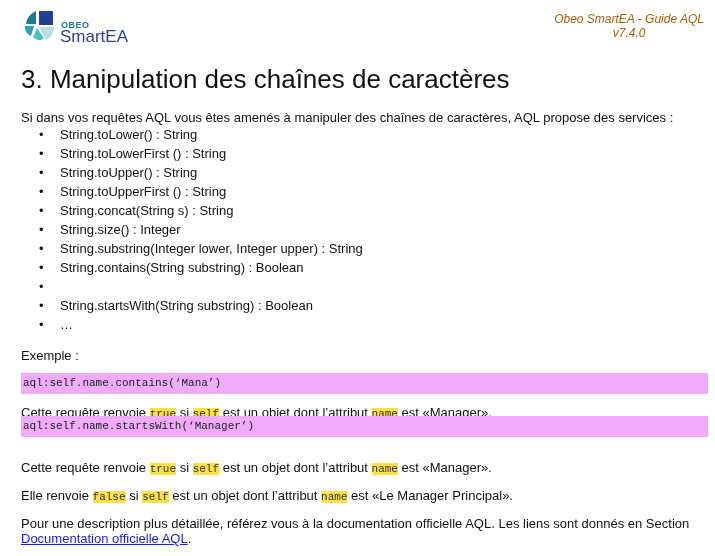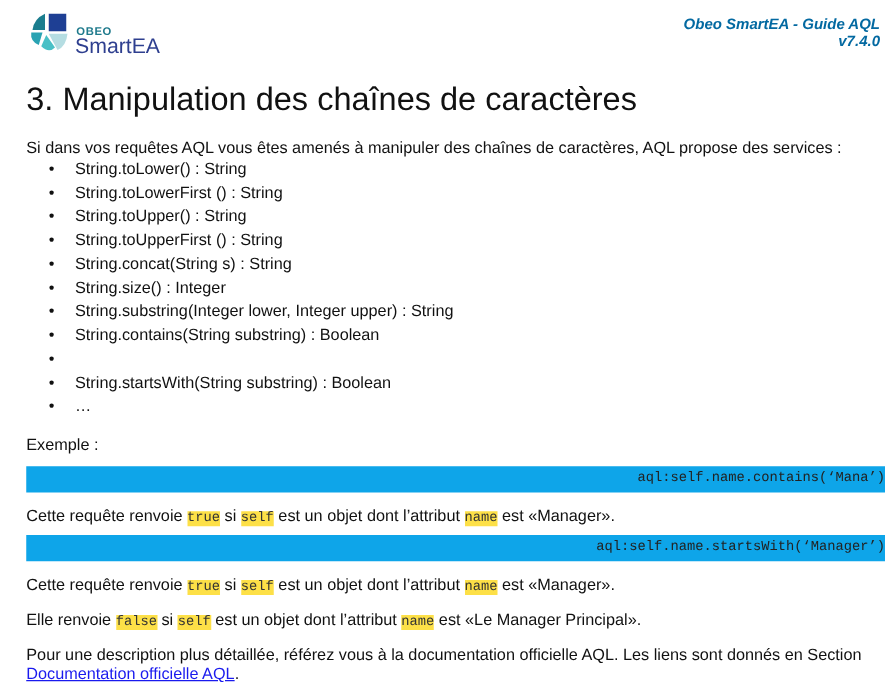--- a/index.html
+++ b/index.html
@@ -3,32 +3,32 @@
 <meta charset="utf-8">
 <style>
   html, body { margin:0; padding:0; background:#ffffff; }
   body { width:715px; height:556px; position:relative; overflow:hidden;
          font-family:"Liberation Sans", sans-serif; color:#111; }
   .logo { position:absolute; left:20px; top:10px; width:120px; height:40px;text-align:center; }
   .logo svg { position:absolute; left:0; top:0; }
   .logo .obeo { position:absolute; left:41px; top:10px; font-size:9px; font-weight:bold;
                 color:#1f7a8c; letter-spacing:0.5px; }
   .logo .smartea { position:absolute; left:40px; top:17px; font-size:17px; color:#2e3f8f; }
-  .hdr-right { position:absolute; right:11px; top:12px; text-align:right; font-style:italic;
-               font-size:12px; line-height:14px; color:#0369a1;font-weight:bold; }
+  .hdr-right { position:absolute; right:11px; top:12px; text-align:center; font-style:italic;
+               font-size:12px; line-height:14px; color:#a16207; }
   h1 { position:absolute; left:21px; top:64px; margin:0; font-weight:normal; font-size:26px;
        color:#111; }
   .intro { position:absolute; left:21px; top:110px; font-size:13px; }
   ul.svc { position:absolute; left:39px; top:125px; margin:0; padding:0; list-style:none; }
   ul.svc li { font-size:13px; line-height:19px; height:19px; position:relative; padding-left:21px; }
   ul.svc li .bullet { position:absolute; left:0; top:0; }
   .exemple { position:absolute; left:21px; top:348px; font-size:13px; }
-  .code { position:absolute; left:21px; width:687px; height:21px; background:#0ea5e9;
+  .code { position:absolute; left:21px; width:687px; height:21px; background:#f0abfc;
           font-family:"Liberation Mono", monospace; font-size:11px; line-height:21px;
-          padding-left:2px; box-sizing:border-box; color:#222;text-align:right; }
+          padding-left:2px; box-sizing:border-box; color:#222; }
   .para { position:absolute; left:21px; font-size:13px; }
   .mono { font-family:"Liberation Mono", monospace; font-size:11px; background:#fde047; color:#333; }
   a.link { color:#1a1aee; text-decoration:underline; }
 </style>
 </head>
 <body>
 
 <div class="logo">
   <svg width="36" height="36" viewBox="0 0 36 36">
     <rect x="19" y="1" width="14" height="14" fill="#1e3f94"></rect>
@@ -65,21 +65,21 @@
 </ul>
 
 <div class="exemple">Exemple :</div>
 
 <div class="code" style="top:373px;">aql:self.name.contains(‘Mana’)</div>
 
 <div class="para" style="top:405px;">
   <span>Cette requête renvoie </span><span class="mono">true</span><span> si </span><span class="mono">self</span><span> est un objet dont l’attribut </span><span class="mono">name</span><span> est «Manager».</span>
 </div>
 
-<div class="code" style="top:428px;">aql:self.name.startsWith(‘Manager’)</div>
+<div class="code" style="top:416px;">aql:self.name.startsWith(‘Manager’)</div>
 
 <div class="para" style="top:460px;">
   <span>Cette requête renvoie </span><span class="mono">true</span><span> si </span><span class="mono">self</span><span> est un objet dont l’attribut </span><span class="mono">name</span><span> est «Manager».</span>
 </div>
 
 <div class="para" style="top:488px;">
   <span>Elle renvoie </span><span class="mono">false</span><span> si </span><span class="mono">self</span><span> est un objet dont l’attribut </span><span class="mono">name</span><span> est «Le Manager Principal».</span>
 </div>
 
 <div class="para" style="top:516px; line-height:15px;">

